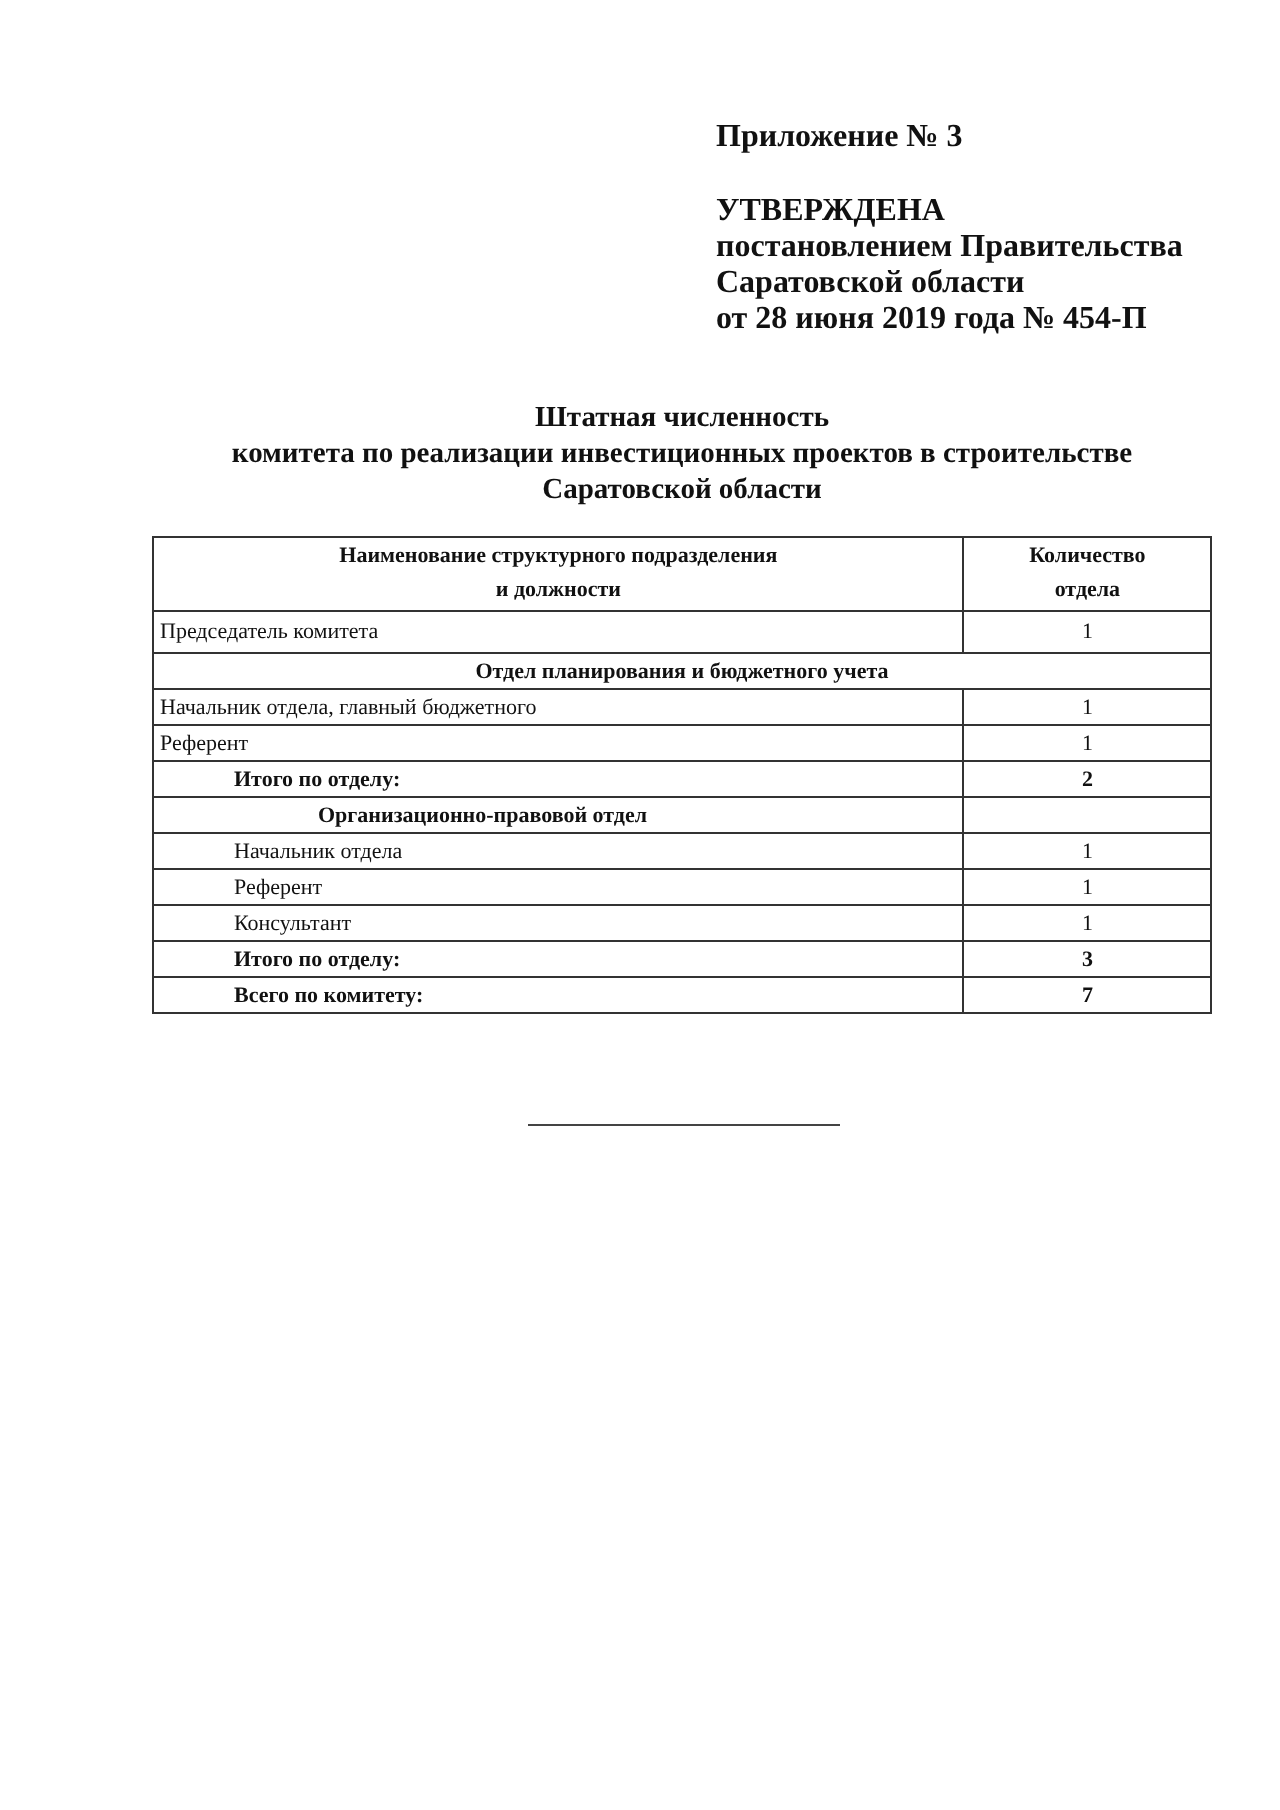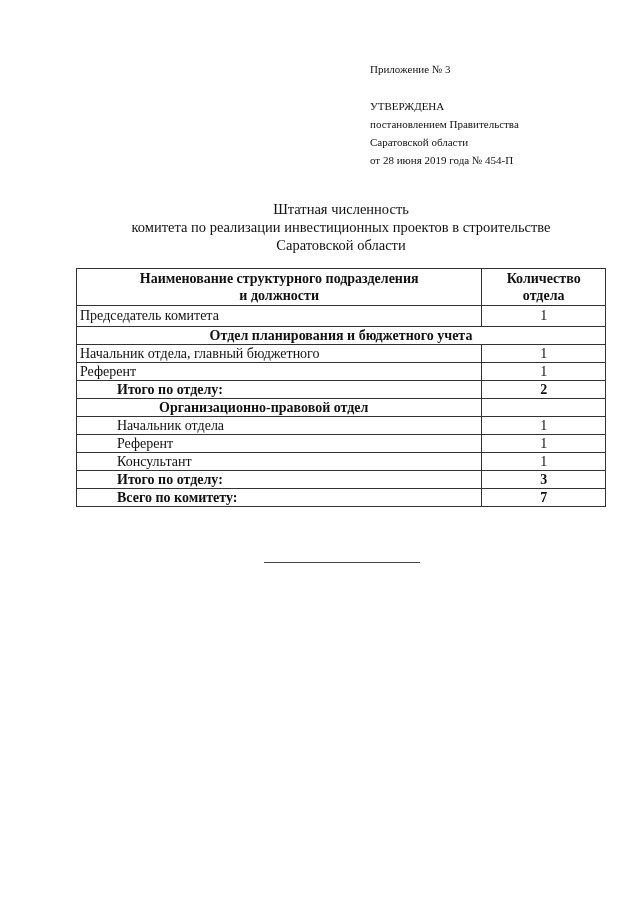--- a/index.html
+++ b/index.html
@@ -2,31 +2,31 @@
 <html><head>
   <meta charset="utf-8">
   <style>
     html, body { margin: 0; padding: 0; background: #ffffff; }
     body {
       width: 640px; height: 905px; position: relative; overflow: hidden;
       font-family: "Liberation Serif", "DejaVu Serif", serif;
       color: #111111;
     }
     .approval {
-      position: absolute; left: 370px; top: 60px;
-      font-size: 11px; line-height: 18px;
+      position: absolute; left: 358px; top: 60px;
+      font-size: 16px; line-height: 18px; font-weight: bold;
     }
     .approval .appendix { margin-bottom: 19px; }
     .title {
       position: absolute; left: 76px; width: 530px; top: 200px;
-      text-align: center; font-weight: normal; font-size: 14.5px; line-height: 18px;
+      text-align: center; font-weight: bold; font-size: 14.5px; line-height: 18px;
     }
     table.staff {
       position: absolute; left: 76px; top: 268px; width: 530px;
-      border-collapse: collapse; font-size: 14px;
+      border-collapse: collapse; font-size: 11px;
     }
     table.staff td, table.staff th {
       border: 1px solid #333333; padding: 0 3px; line-height: 16px; height: 17px;
       vertical-align: middle;
     }
     table.staff th { font-weight: bold; text-align: center; height: 36px; line-height: 17px; }
     table.staff th.c1 { width: 400px; }
     table.staff th.c2 { width: 117px; }
     table.staff td.num { text-align: center; }
     table.staff td.section { text-align: center; font-weight: bold; }

